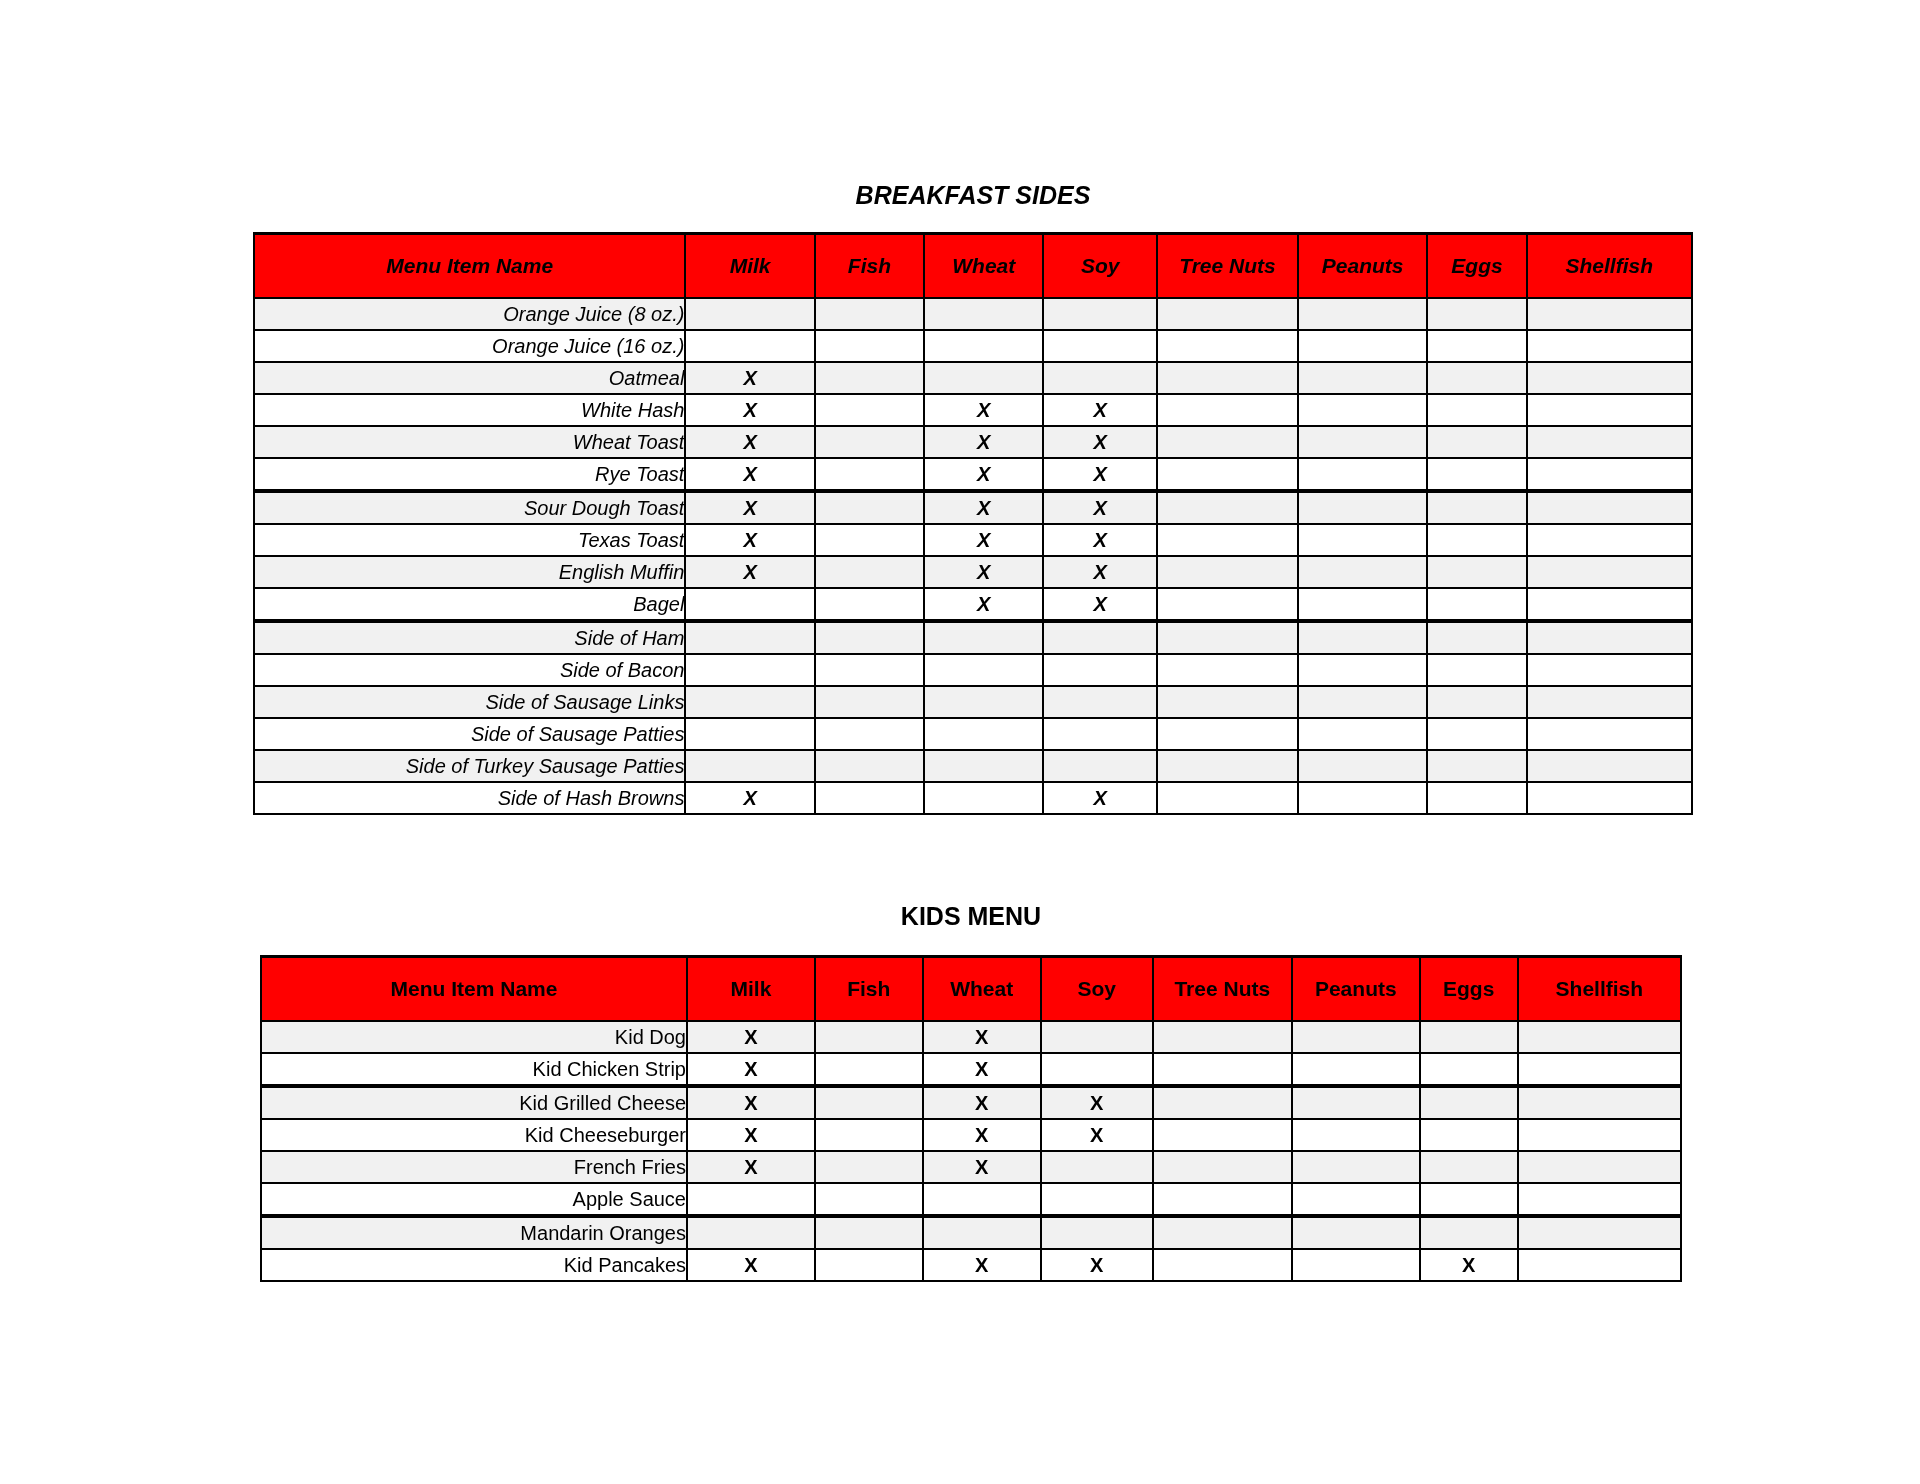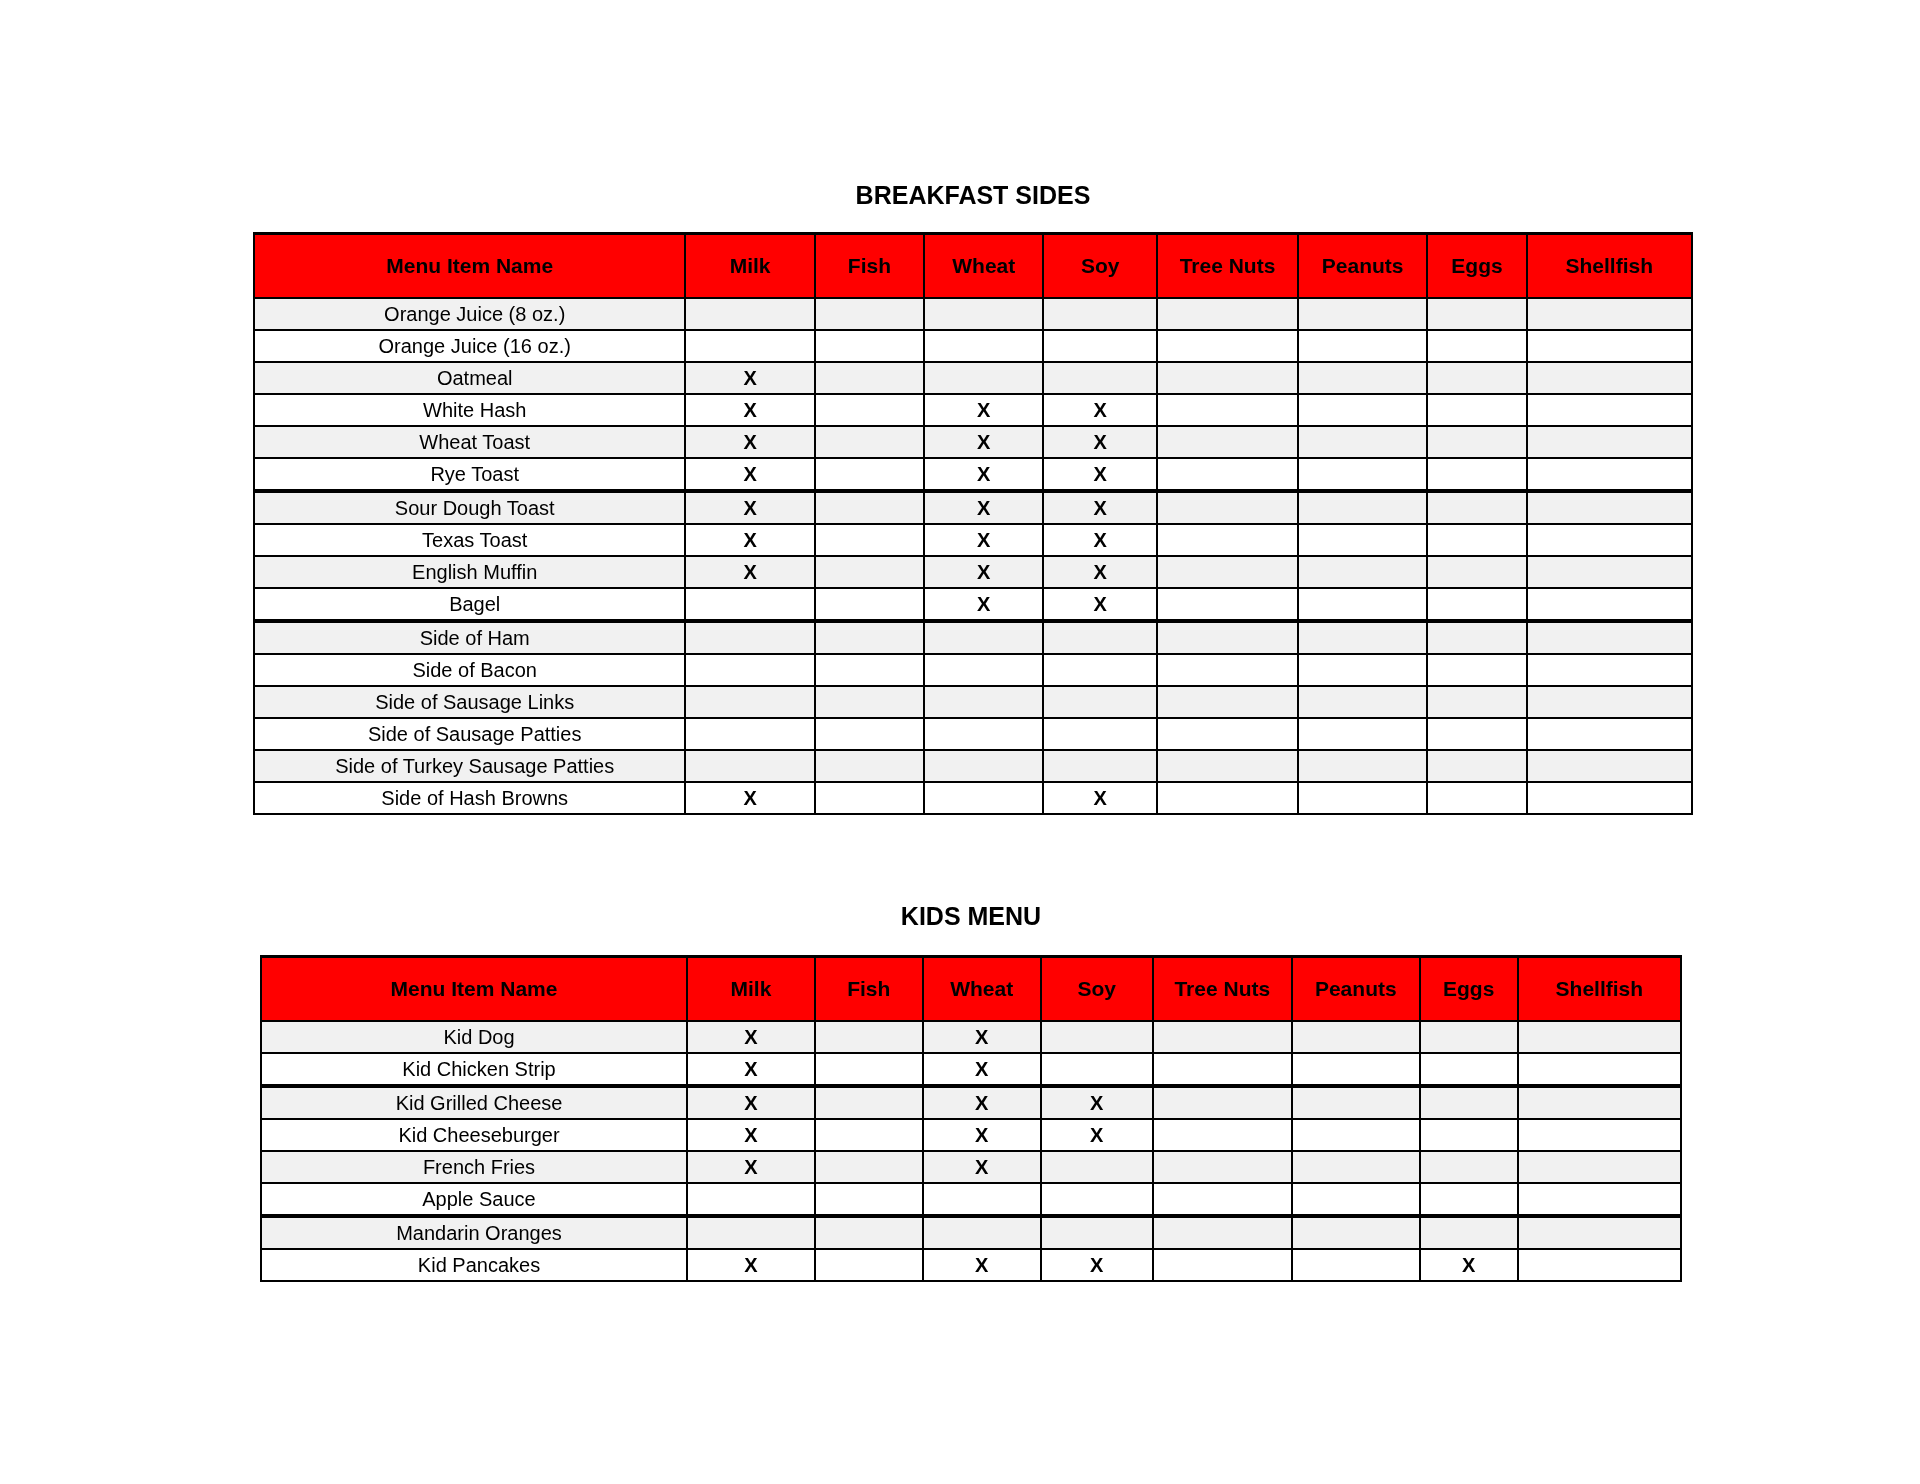--- a/index.html
+++ b/index.html
@@ -5,21 +5,21 @@
   html,body{margin:0;padding:0;background:#ffffff;}
   .page{
     position:relative;
     width:1920px;
     height:1484px;
     background:#ffffff;
     font-family:"Liberation Sans", sans-serif;
     color:#000000;
   }
   section.menu-section{position:absolute;}
-  #section-0{left:253px;top:180px;width:1440px;}
+  #section-0{left:253px;top:180px;width:1440px;font-style:italic;}
   #section-1{left:260px;top:901px;width:1422px;}
   .section-title{
     text-align:center;
     font-weight:bold;
     font-size:25px;
     line-height:30px;
     color:#000000;
   }
   #section-0 .section-title{margin-bottom:22px;}
   #section-1 .section-title{margin-bottom:24px;}
@@ -44,21 +44,21 @@
     height:62px;
     text-align:center;
     padding:0 4px;
   }
   table.allergen-table tbody td{
     height:30px;
     font-size:20px;
     padding:0;
     background:#ffffff;
   }
-  td.name{text-align:center;padding-left:10px !important;margin-left:40px;}
+  td.name{text-align:right;padding-left:10px !important;margin-left:40px;}
   td.mark{text-align:center;font-weight:bold;}
   tr.striped td{background:#F1F1F1 !important;}
   tr.thick td{border-bottom-width:4px;}
 </style>
 </head>
 <body>
 
 <div class="page">
 
   <section class="menu-section" id="section-0">

